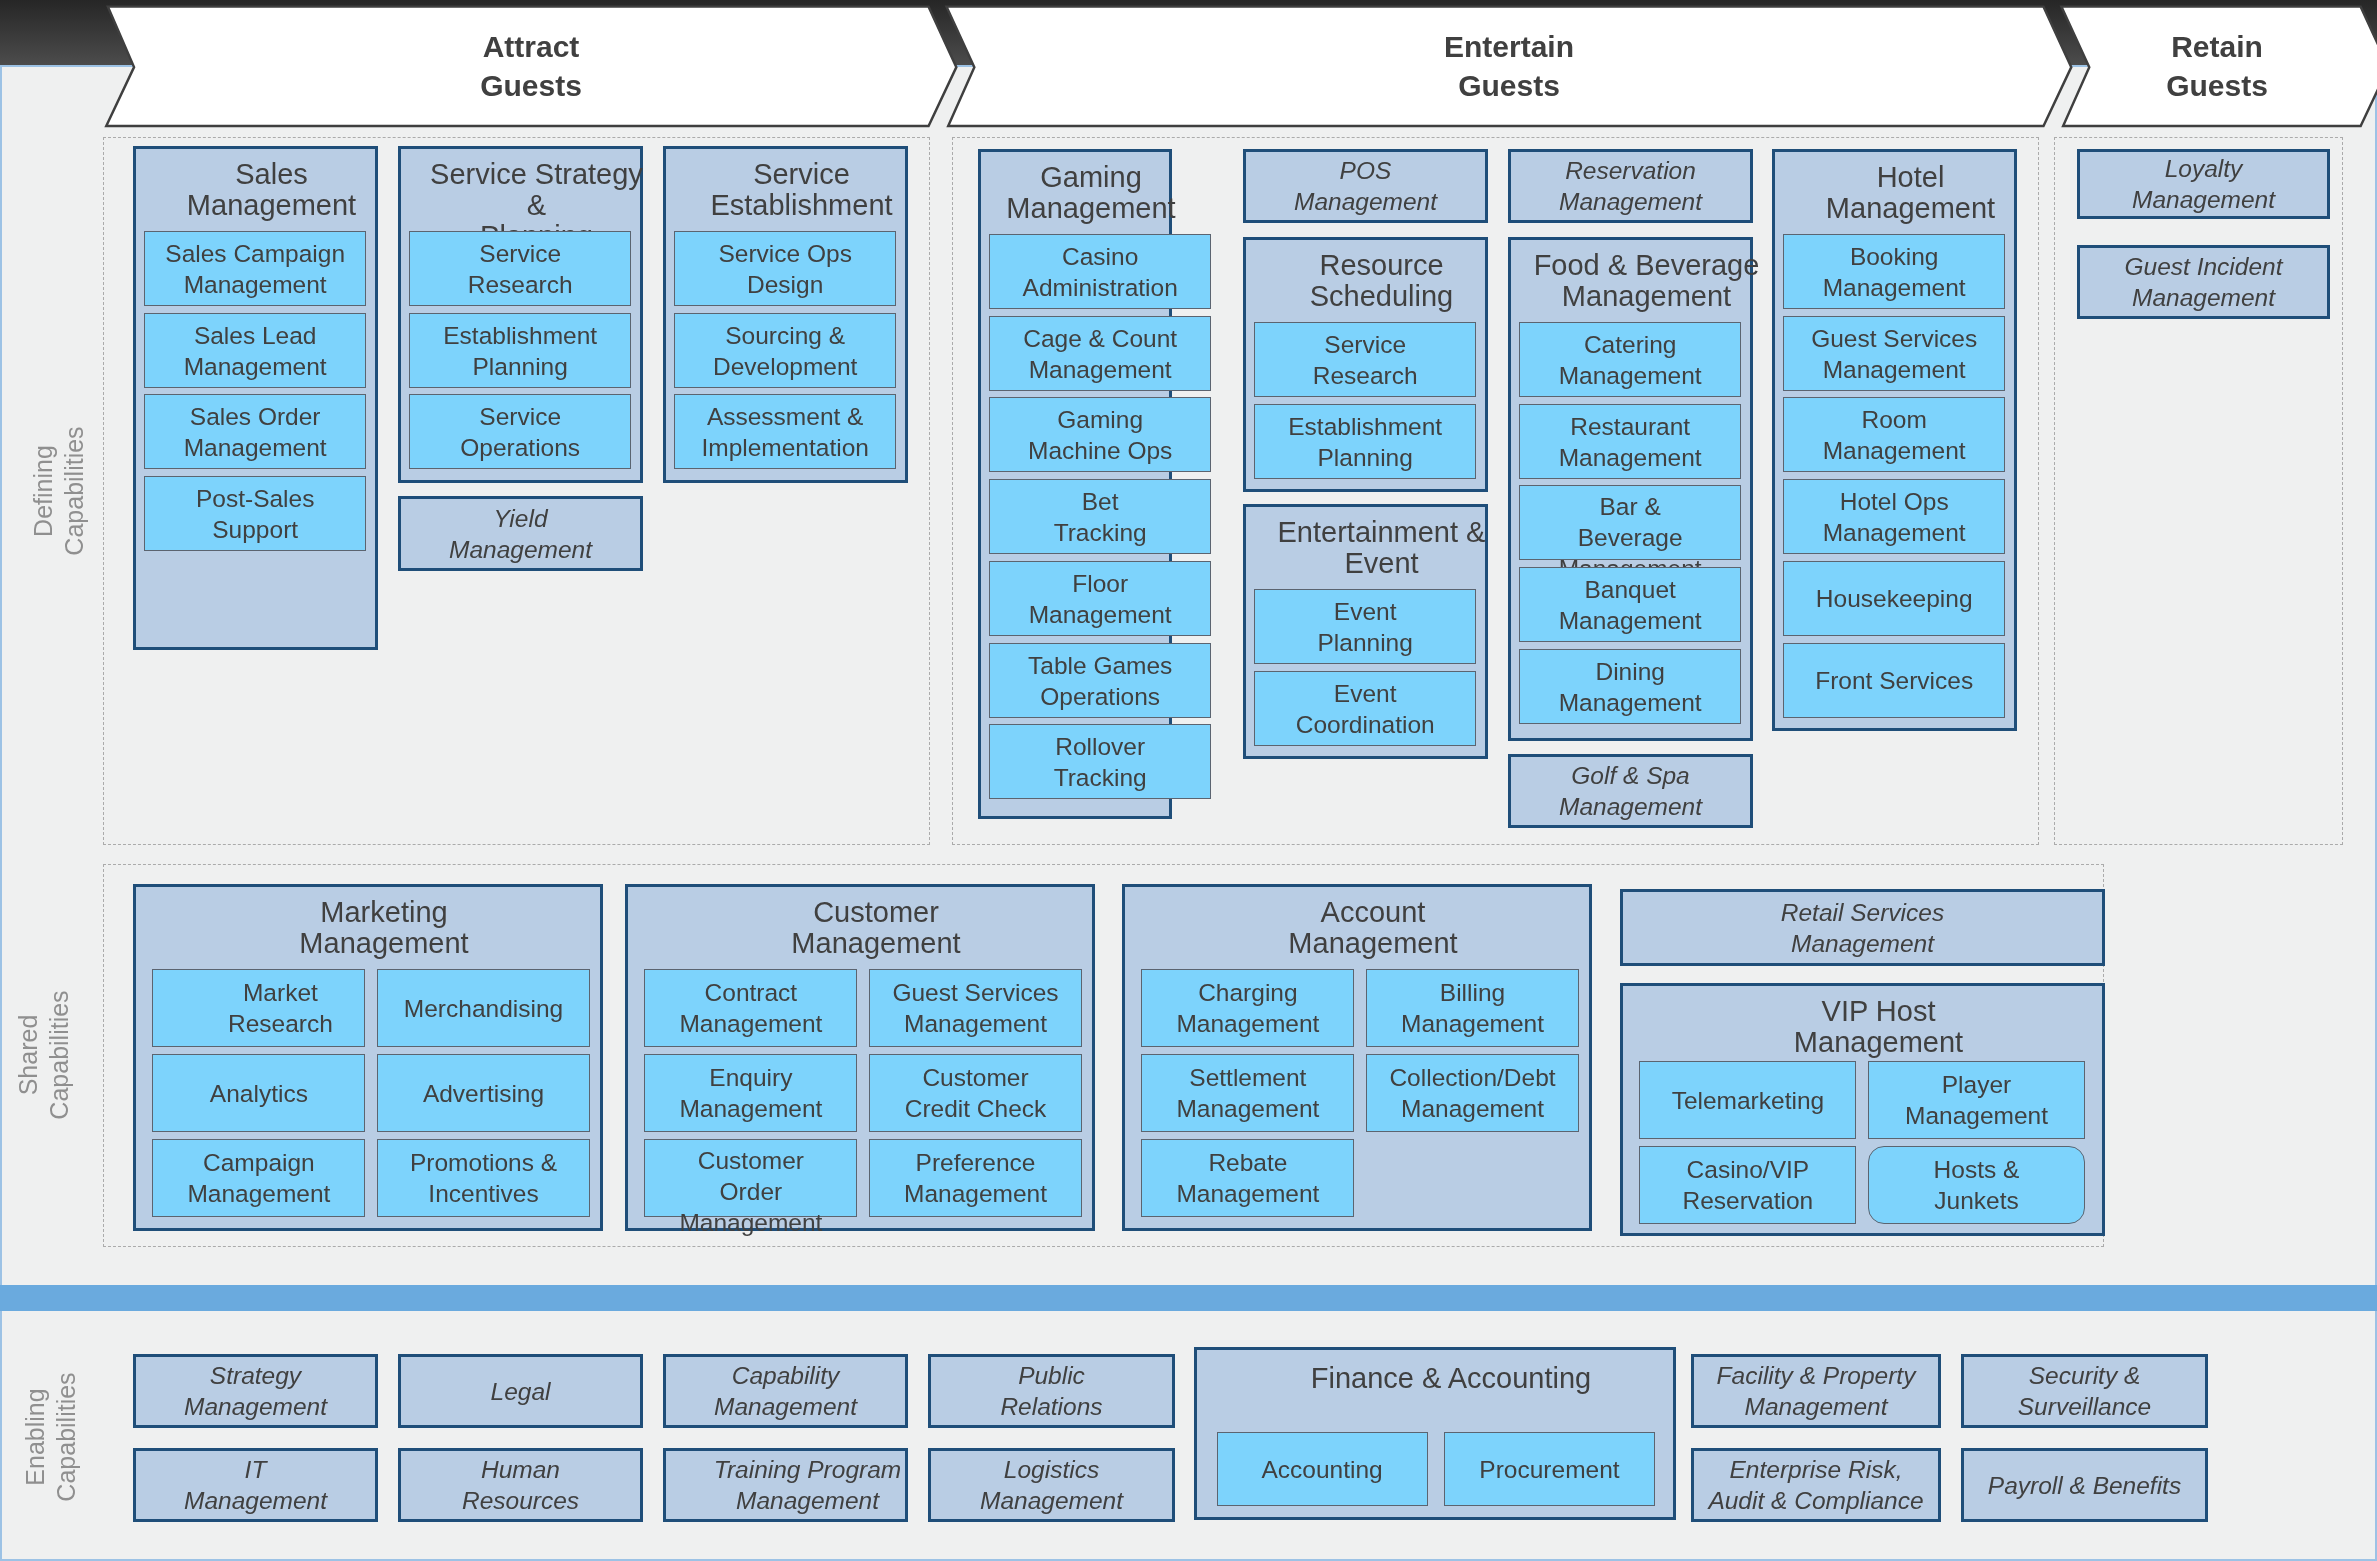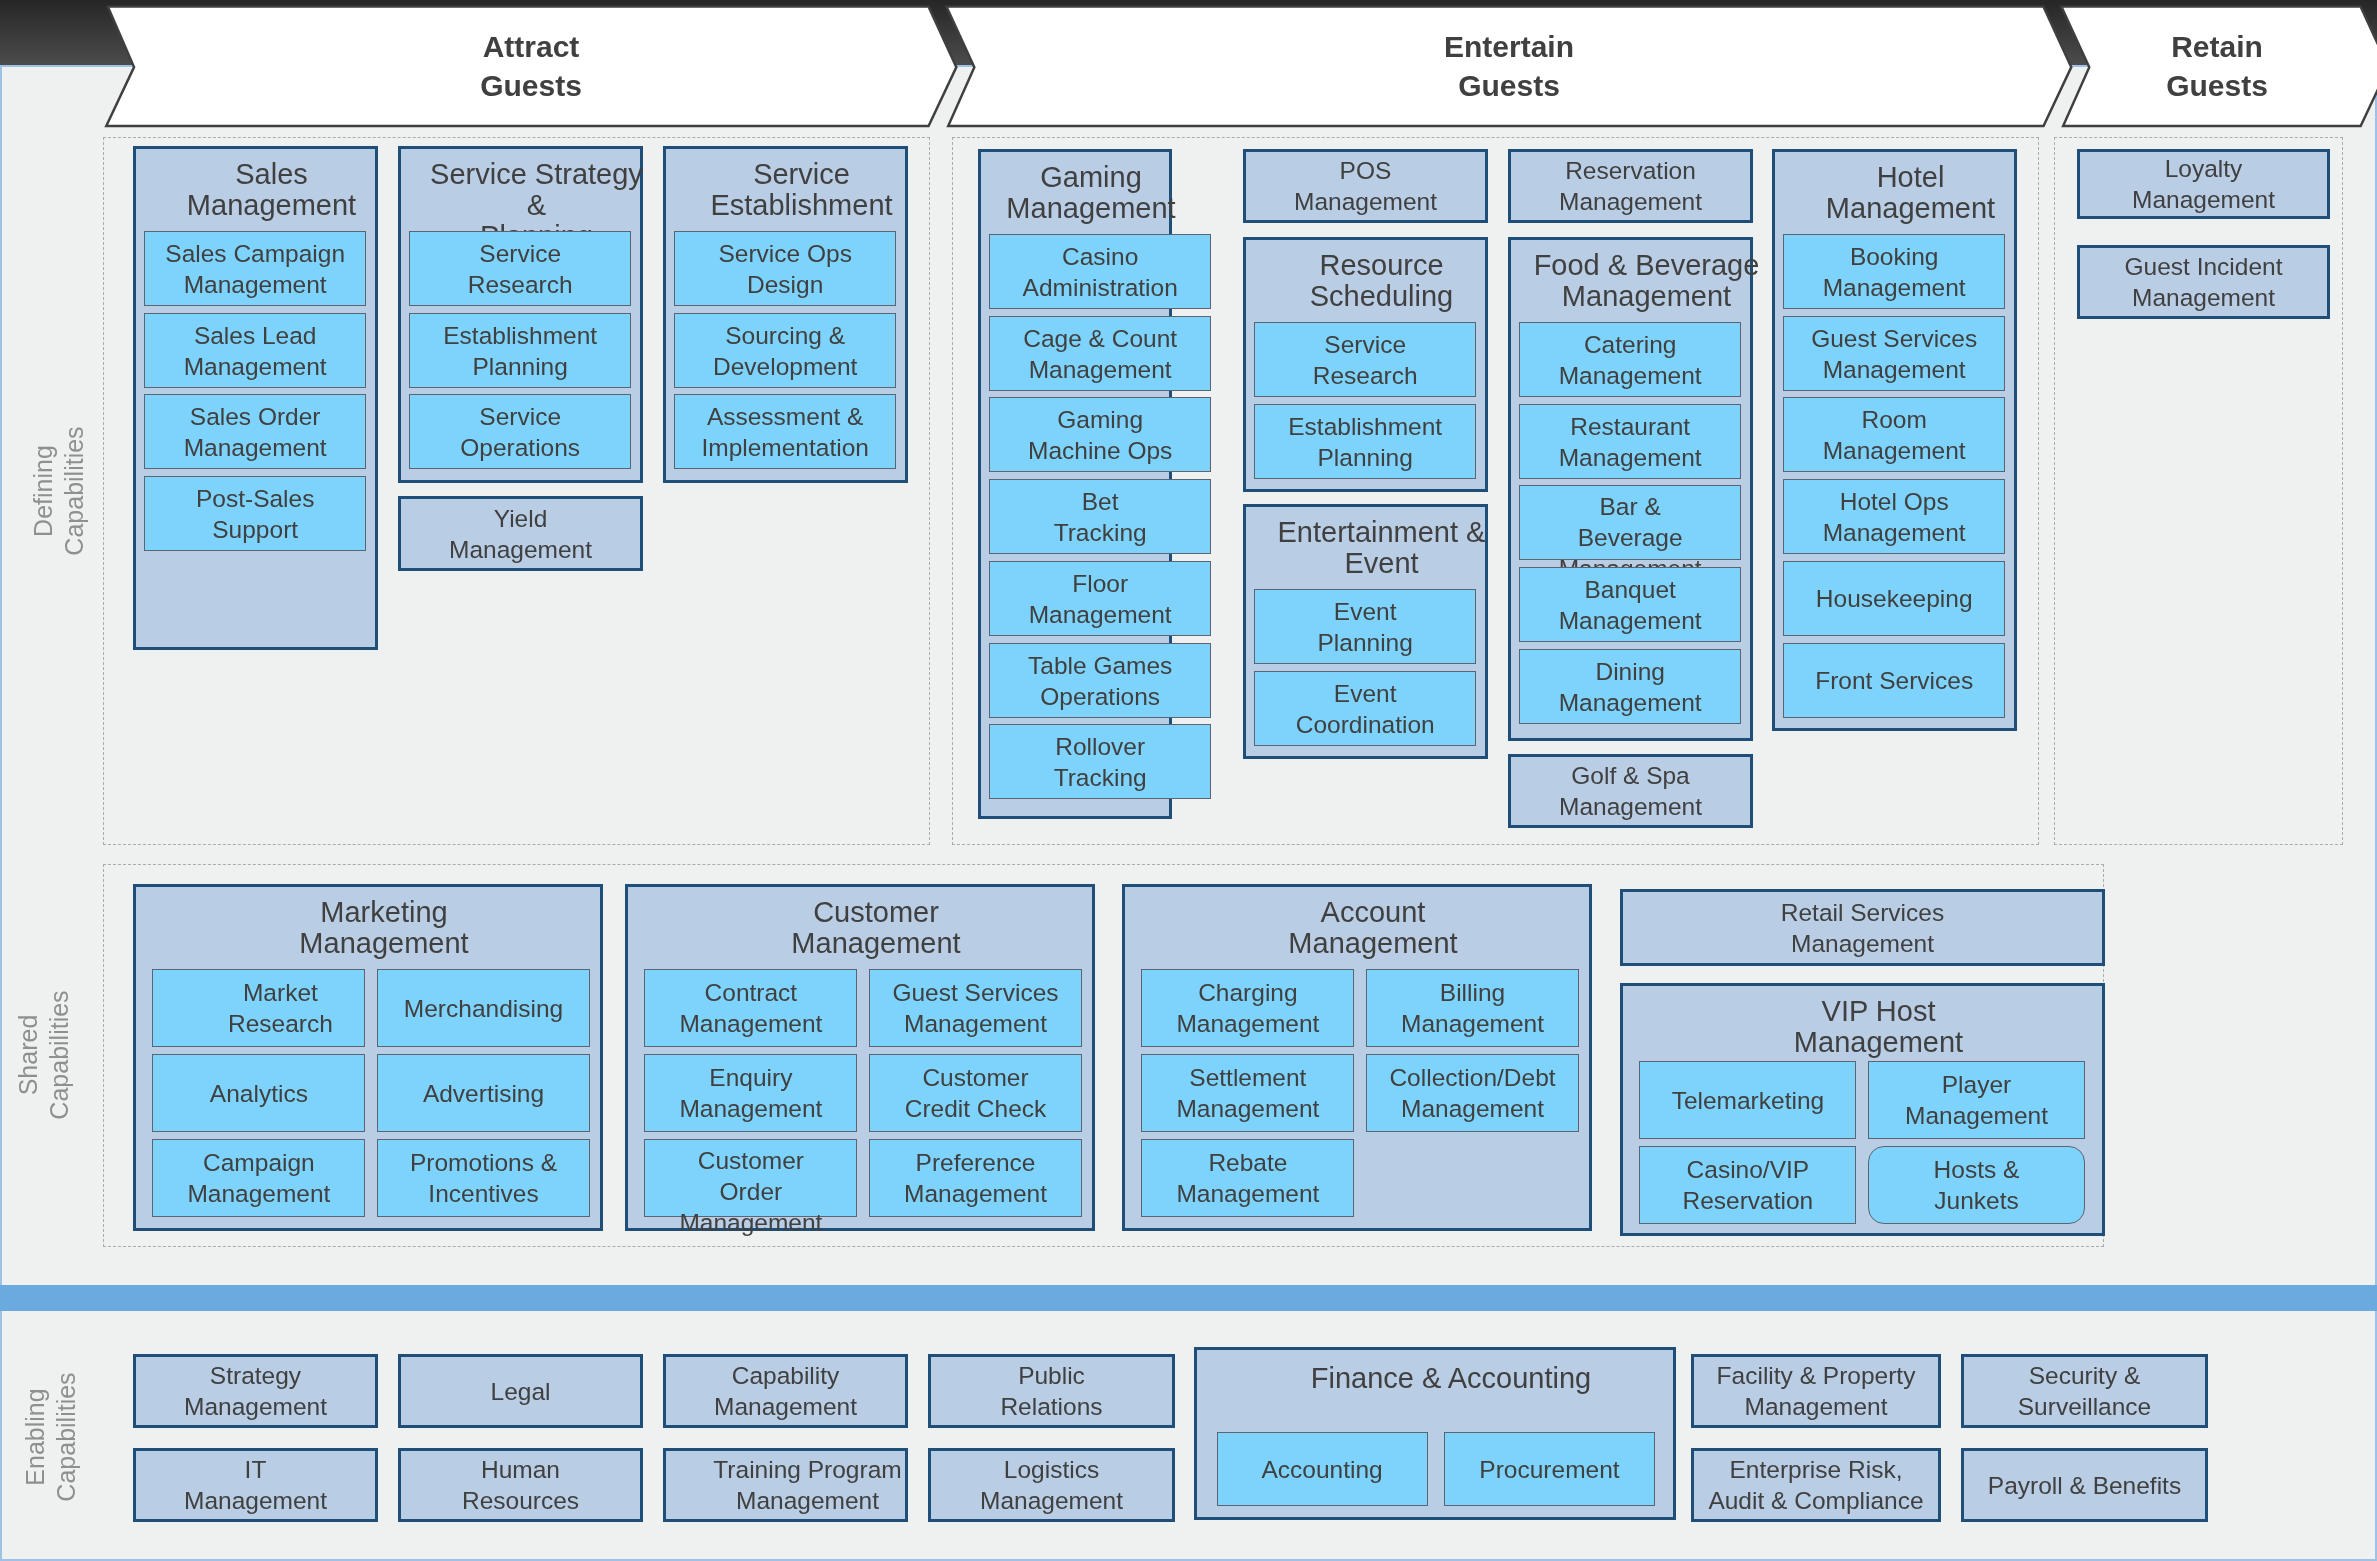--- a/index.html
+++ b/index.html
@@ -16,21 +16,21 @@
   .dash{border:1.6px dashed #ababab;box-sizing:border-box;}
   .g{background:#b9cde4;border:3.3px solid #1f4e79;box-sizing:border-box;}
   .g-title{position:absolute;left:0;top:0;width:100%;padding-top:9.8px;text-align:center;
            font-size:29px;line-height:31px;white-space:pre-line;margin-left:16px;}
   .s{position:absolute;background:#7dd3fc;border:1.6px solid #5b6470;box-sizing:border-box;
      display:flex;align-items:center;justify-content:center;text-align:center;
      font-size:24.5px;line-height:31px;white-space:pre-line;}
   .s.tall{align-items:flex-start;padding-top:4.9px;}
   .solo{position:absolute;background:#b9cde4;border:3.3px solid #1f4e79;box-sizing:border-box;
         display:flex;align-items:center;justify-content:center;text-align:center;
-        font-size:24.5px;line-height:31px;white-space:pre-line;}
+        font-size:24.5px;line-height:31px;white-space:pre-line;font-style:italic;}
   #separator{left:0;top:1285px;width:2377px;height:26px;background:#6aaade;}
 </style>
 </head>
 <body>
 
 <div id="canvas">
 
   <div id="dark-band" class="abs"></div>
   <div id="frame" class="abs"></div>
 

